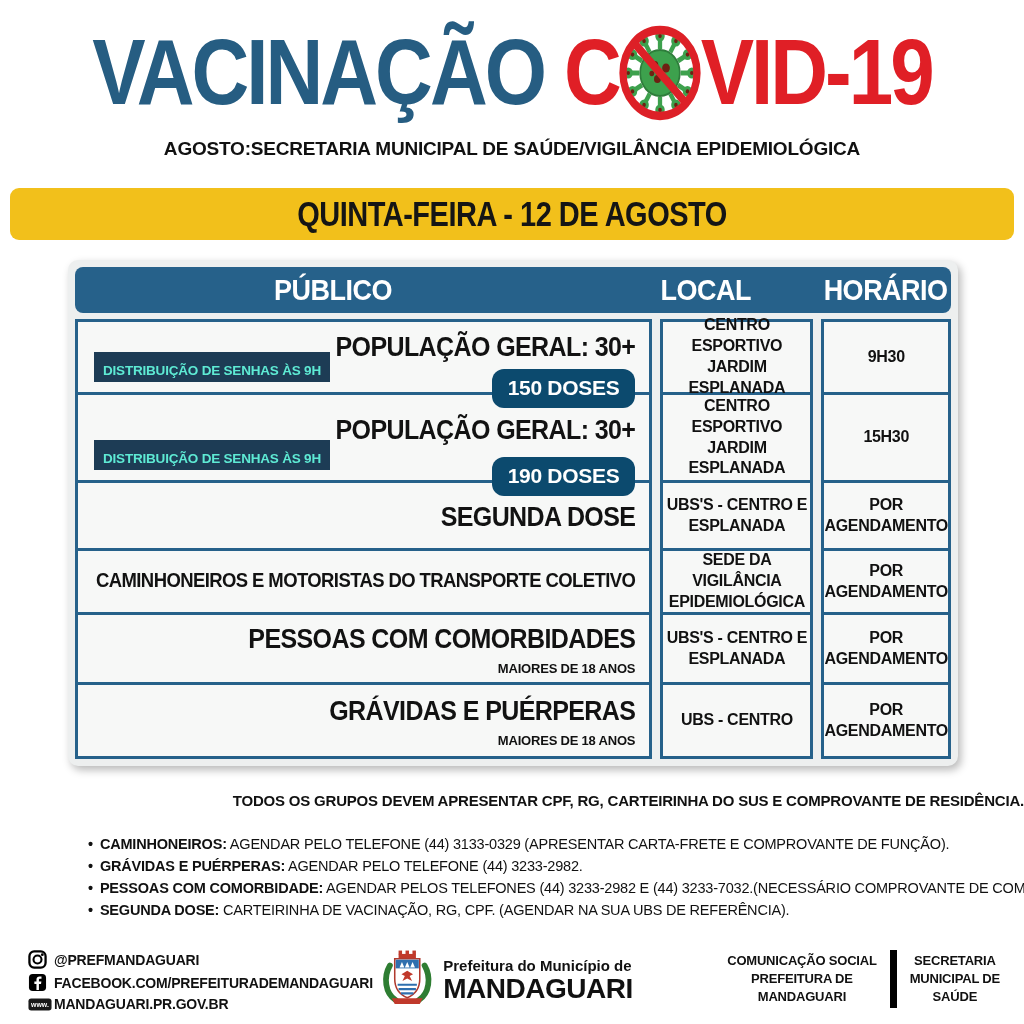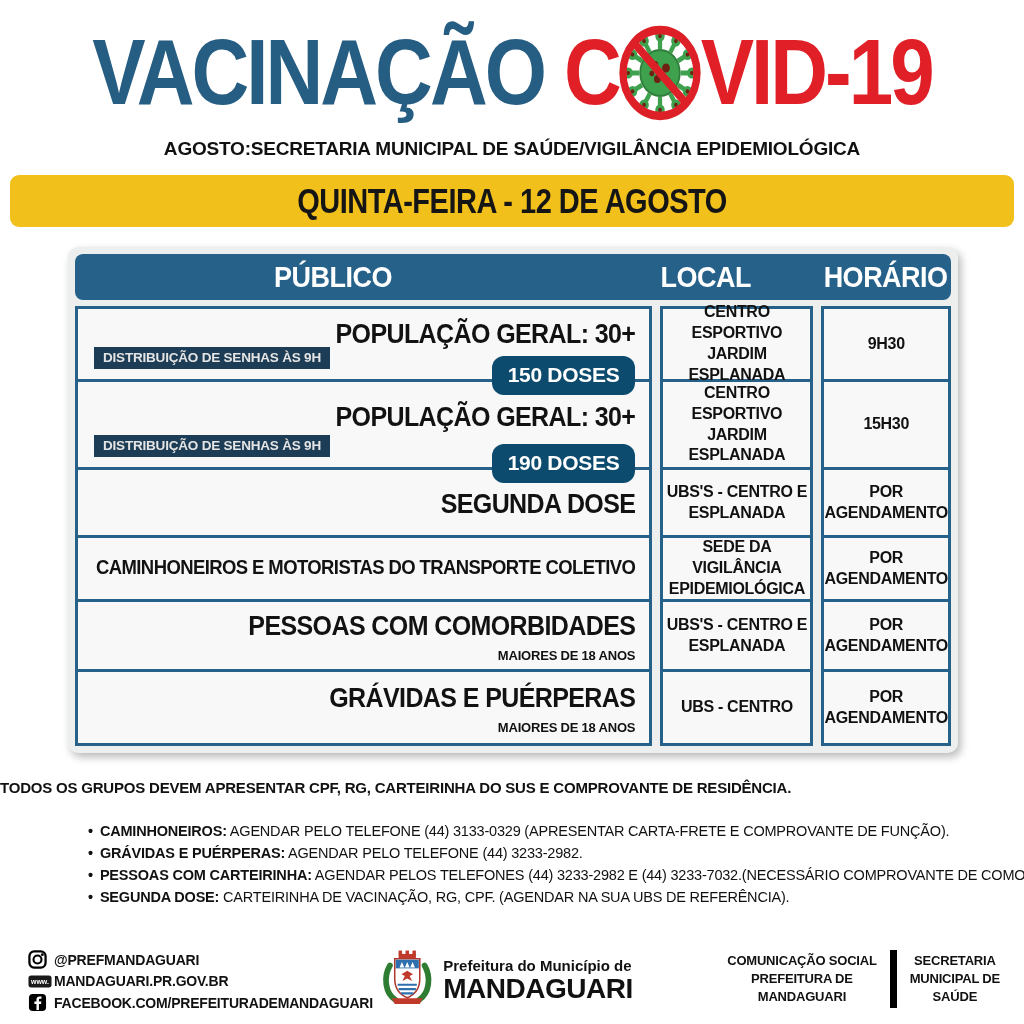--- a/index.html
+++ b/index.html
@@ -14,21 +14,21 @@
     font-weight:700;font-size:80px;letter-spacing:-3px;line-height:1;white-space:nowrap;
   }
   .t-blue{color:#265d82;margin-right:20px;}
   .t-red{color:#e01f26;}
   .virus-wrap{width:86px;height:86px;margin:0 -2px;display:inline-block;}
   .subtitle{
     text-align:center;margin-top:8px;font-size:19px;font-weight:700;letter-spacing:-0.2px;
   }
   
   .banner{
-    margin:15px 10px 0 10px;height:52px;background:#f2c01b;border-radius:9px;
+    margin:28px 10px 0 10px;height:52px;background:#f2c01b;border-radius:9px;
     display:flex;align-items:center;justify-content:center;
   }
   .banner-text{
     font-size:29px;font-weight:700;letter-spacing:-0.5px;color:#151515;
     transform:scaleY(1.22);display:inline-block;
   }
   
   .panel{
     width:876px;margin:20px auto 0 68px;background:#edefef;border-radius:10px;
     padding:7px;box-shadow:3px 4px 8px rgba(0,0,0,0.28);
@@ -51,35 +51,35 @@
   .cell.first{border-top:3px solid #26618a;}
   .c-pub{padding:6px 14px 8px 18px;text-align:right;}
   .c-pub.vcenter{display:flex;flex-direction:column;justify-content:center;}
   .row-title{
     font-size:25px;font-weight:700;letter-spacing:-0.6px;color:#121212;
     transform:scaleY(1.08);transform-origin:left center;white-space:nowrap;margin-top:4px;
   }
   .row-title.small{font-size:18.5px;margin-top:0;}
   .row-sub{font-size:13px;font-weight:700;margin-top:8px;letter-spacing:-0.2px;padding-left:20px;}
   .tag{
-    position:absolute;left:16px;bottom:10px;background:#1d3c55;color:#e5e5e5;
-    font-size:13.5px;font-weight:700;padding:3px 9px 4px 9px;letter-spacing:-0.2px;white-space:nowrap;
+    position:absolute;left:16px;bottom:10px;background:#1d3c55;color:#5eead4;
+    font-size:13.5px;font-weight:700;padding:11px 9px 4px 9px;letter-spacing:-0.2px;white-space:nowrap;
   }
   .doses{
     position:absolute;right:14px;bottom:-16px;z-index:6;background:#0c4a6e;color:#fff;
     font-size:21px;font-weight:700;padding:7px 16px 8px 16px;border-radius:12px;
     letter-spacing:-0.3px;white-space:nowrap;
   }
   .c-mid{
     display:flex;align-items:center;justify-content:center;text-align:center;
     white-space:pre-line;font-size:16px;font-weight:700;line-height:1.3;letter-spacing:-0.3px;
   }
   
   .note{
-    margin-top:26px;text-align:left;font-size:15px;font-weight:700;letter-spacing:-0.2px;
+    margin-top:26px;text-align:right;font-size:15px;font-weight:700;letter-spacing:-0.2px;
   }
   .bullets{margin:24px 40px 0 88px;}
   .bullet{font-size:14.5px;line-height:22px;letter-spacing:-0.2px;white-space:nowrap;}
   .bullet::before{content:"•";font-weight:700;margin-right:7px;}
   .bullet .b-label{font-weight:700;}
   
   .footer{position:absolute;left:0;right:0;bottom:0;height:80px;}
   .social{position:absolute;left:28px;bottom:12px;}
   .social-line{display:flex;align-items:center;margin-top:4px;}
   .social-icon{width:26px;display:flex;justify-content:flex-start;}
@@ -228,54 +228,54 @@
 AGENDAMENTO</div>
 
   </div>
 </div>
 
 <div class="note">TODOS OS GRUPOS DEVEM APRESENTAR CPF, RG, CARTEIRINHA DO SUS E COMPROVANTE DE RESIDÊNCIA.</div>
 
 <div class="bullets">
   <div class="bullet"><span class="b-label">CAMINHONEIROS:</span><span> AGENDAR PELO TELEFONE (44) 3133-0329 (APRESENTAR CARTA-FRETE E COMPROVANTE DE FUNÇÃO).</span></div>
   <div class="bullet"><span class="b-label">GRÁVIDAS E PUÉRPERAS:</span><span> AGENDAR PELO TELEFONE (44) 3233-2982.</span></div>
-  <div class="bullet"><span class="b-label">PESSOAS COM CARTEIRINHA:</span><span> AGENDAR PELOS TELEFONES (44) 3233-2982 E (44) 3233-7032.(NECESSÁRIO COMPROVANTE DE COMORBIDADE).</span></div>
+  <div class="bullet"><span class="b-label">PESSOAS COM COMORBIDADE:</span><span> AGENDAR PELOS TELEFONES (44) 3233-2982 E (44) 3233-7032.(NECESSÁRIO COMPROVANTE DE COMORBIDADE).</span></div>
   <div class="bullet"><span class="b-label">SEGUNDA DOSE:</span><span> CARTEIRINHA DE VACINAÇÃO, RG, CPF. (AGENDAR NA SUA UBS DE REFERÊNCIA).</span></div>
 </div>
 
 <div class="footer">
 
   <div class="social">
     <div class="social-line">
       <span class="social-icon">
         <svg viewBox="0 0 20 20" width="19" height="19">
           <rect x="1.5" y="1.5" width="17" height="17" rx="5" fill="none" stroke="#000" stroke-width="2.4"></rect>
           <circle cx="10" cy="10" r="4.2" fill="none" stroke="#000" stroke-width="2.2"></circle>
           <circle cx="15.1" cy="4.9" r="1.5" fill="#000"></circle>
         </svg>
       </span>
       <span class="social-text">@PREFMANDAGUARI</span>
     </div>
     <div class="social-line">
       <span class="social-icon">
+        <svg viewBox="0 0 20 20" width="19" height="19">
+          <rect x="1" y="1" width="18" height="18" rx="4" fill="#000"></rect>
+          <path d="M11.5 18v-6.4h2.2l.4-2.6h-2.6V7.3c0-.8.3-1.3 1.4-1.3h1.3V3.7c-.3 0-1.1-.1-2-.1-2 0-3.3 1.2-3.3 3.4V9H6.7v2.6h2.2V18z" fill="#fff"></path>
+        </svg>
+      </span>
+      <span class="social-text">FACEBOOK.COM/PREFEITURADEMANDAGUARI</span>
+    </div>
+    <div class="social-line">
+      <span class="social-icon">
         <svg viewBox="0 0 26 14" width="24" height="13">
           <rect x="0.5" y="0.5" width="25" height="13" rx="3" fill="#1a1a1a"></rect>
           <text x="13" y="10" text-anchor="middle" font-family="Liberation Sans, sans-serif" font-size="7.5" font-weight="bold" fill="#fff">www.</text>
         </svg>
       </span>
       <span class="social-text">MANDAGUARI.PR.GOV.BR</span>
-    </div>
-    <div class="social-line">
-      <span class="social-icon">
-        <svg viewBox="0 0 20 20" width="19" height="19">
-          <rect x="1" y="1" width="18" height="18" rx="4" fill="#000"></rect>
-          <path d="M11.5 18v-6.4h2.2l.4-2.6h-2.6V7.3c0-.8.3-1.3 1.4-1.3h1.3V3.7c-.3 0-1.1-.1-2-.1-2 0-3.3 1.2-3.3 3.4V9H6.7v2.6h2.2V18z" fill="#fff"></path>
-        </svg>
-      </span>
-      <span class="social-text">FACEBOOK.COM/PREFEITURADEMANDAGUARI</span>
     </div>
   </div>
 
   <div class="logo-group">
     <span>
       <svg viewBox="0 0 54 62" width="52" height="60">
         <path d="M9,18 C2,30 4,47 15,54" fill="none" stroke="#2e7d32" stroke-width="6" stroke-linecap="round"></path>
         <path d="M45,18 C52,30 50,47 39,54" fill="none" stroke="#2e7d32" stroke-width="6" stroke-linecap="round"></path>
         <g fill="#c0392b">
           <rect x="18" y="6" width="18" height="5"></rect>

